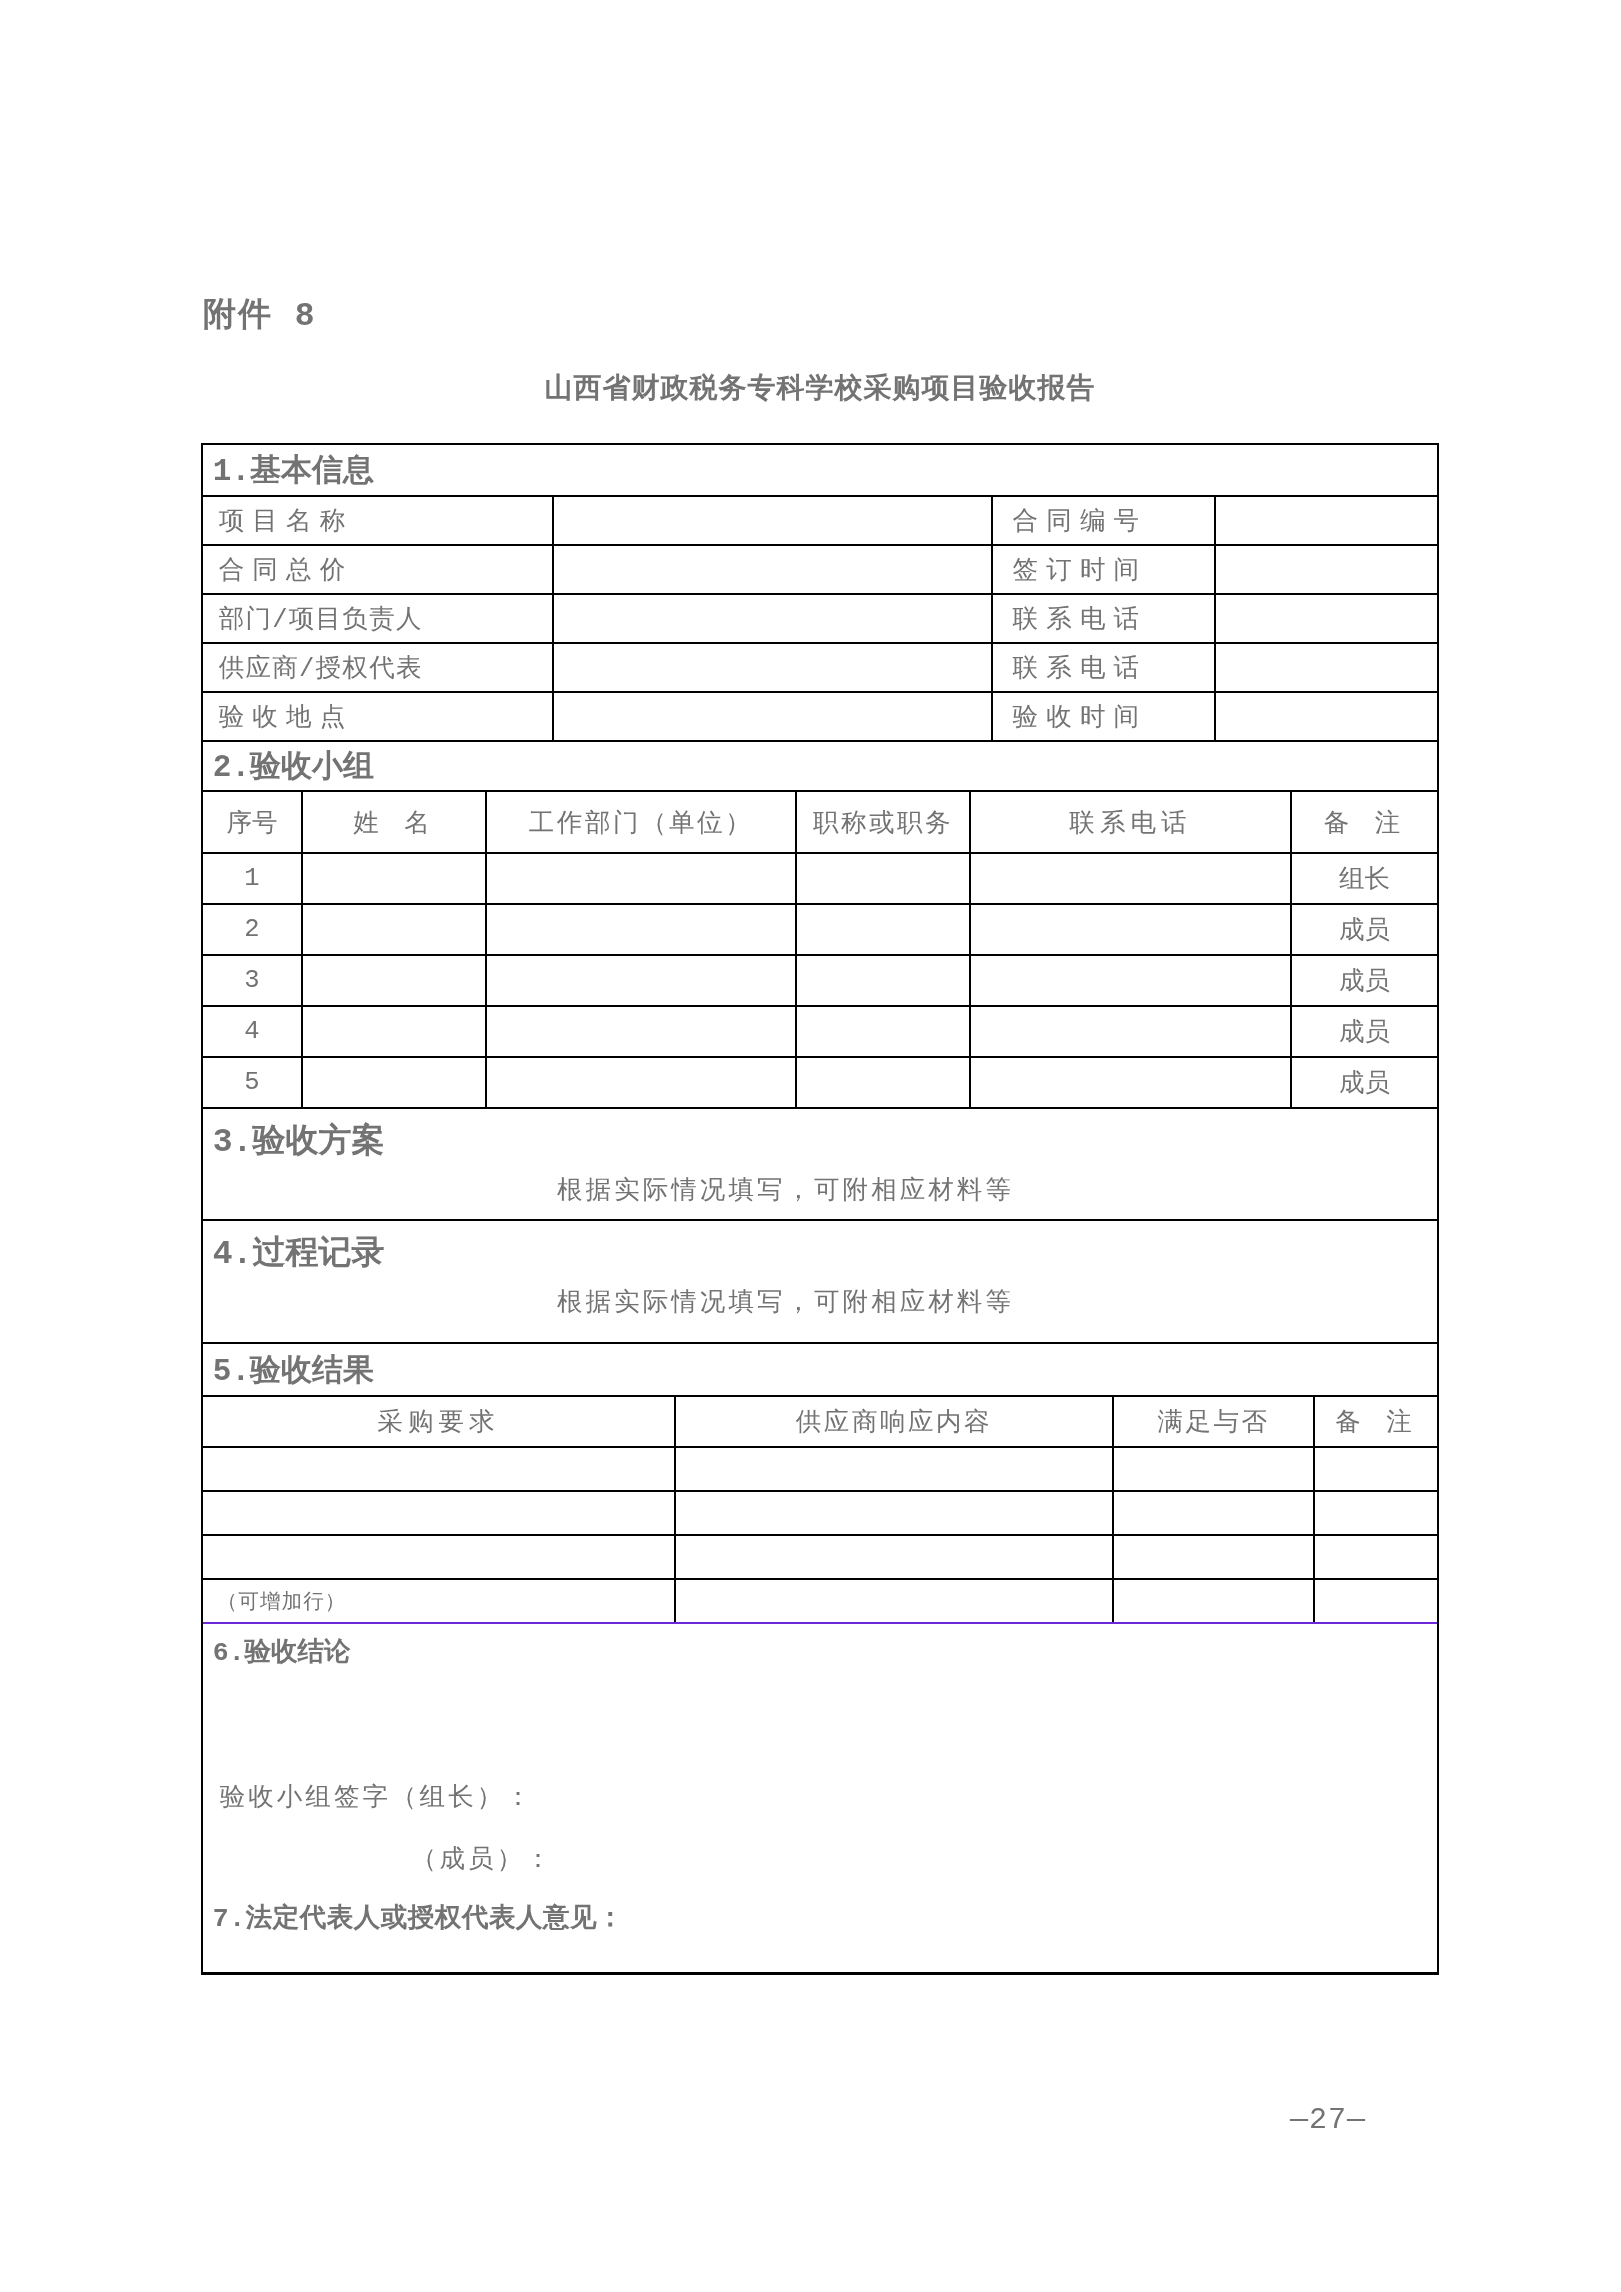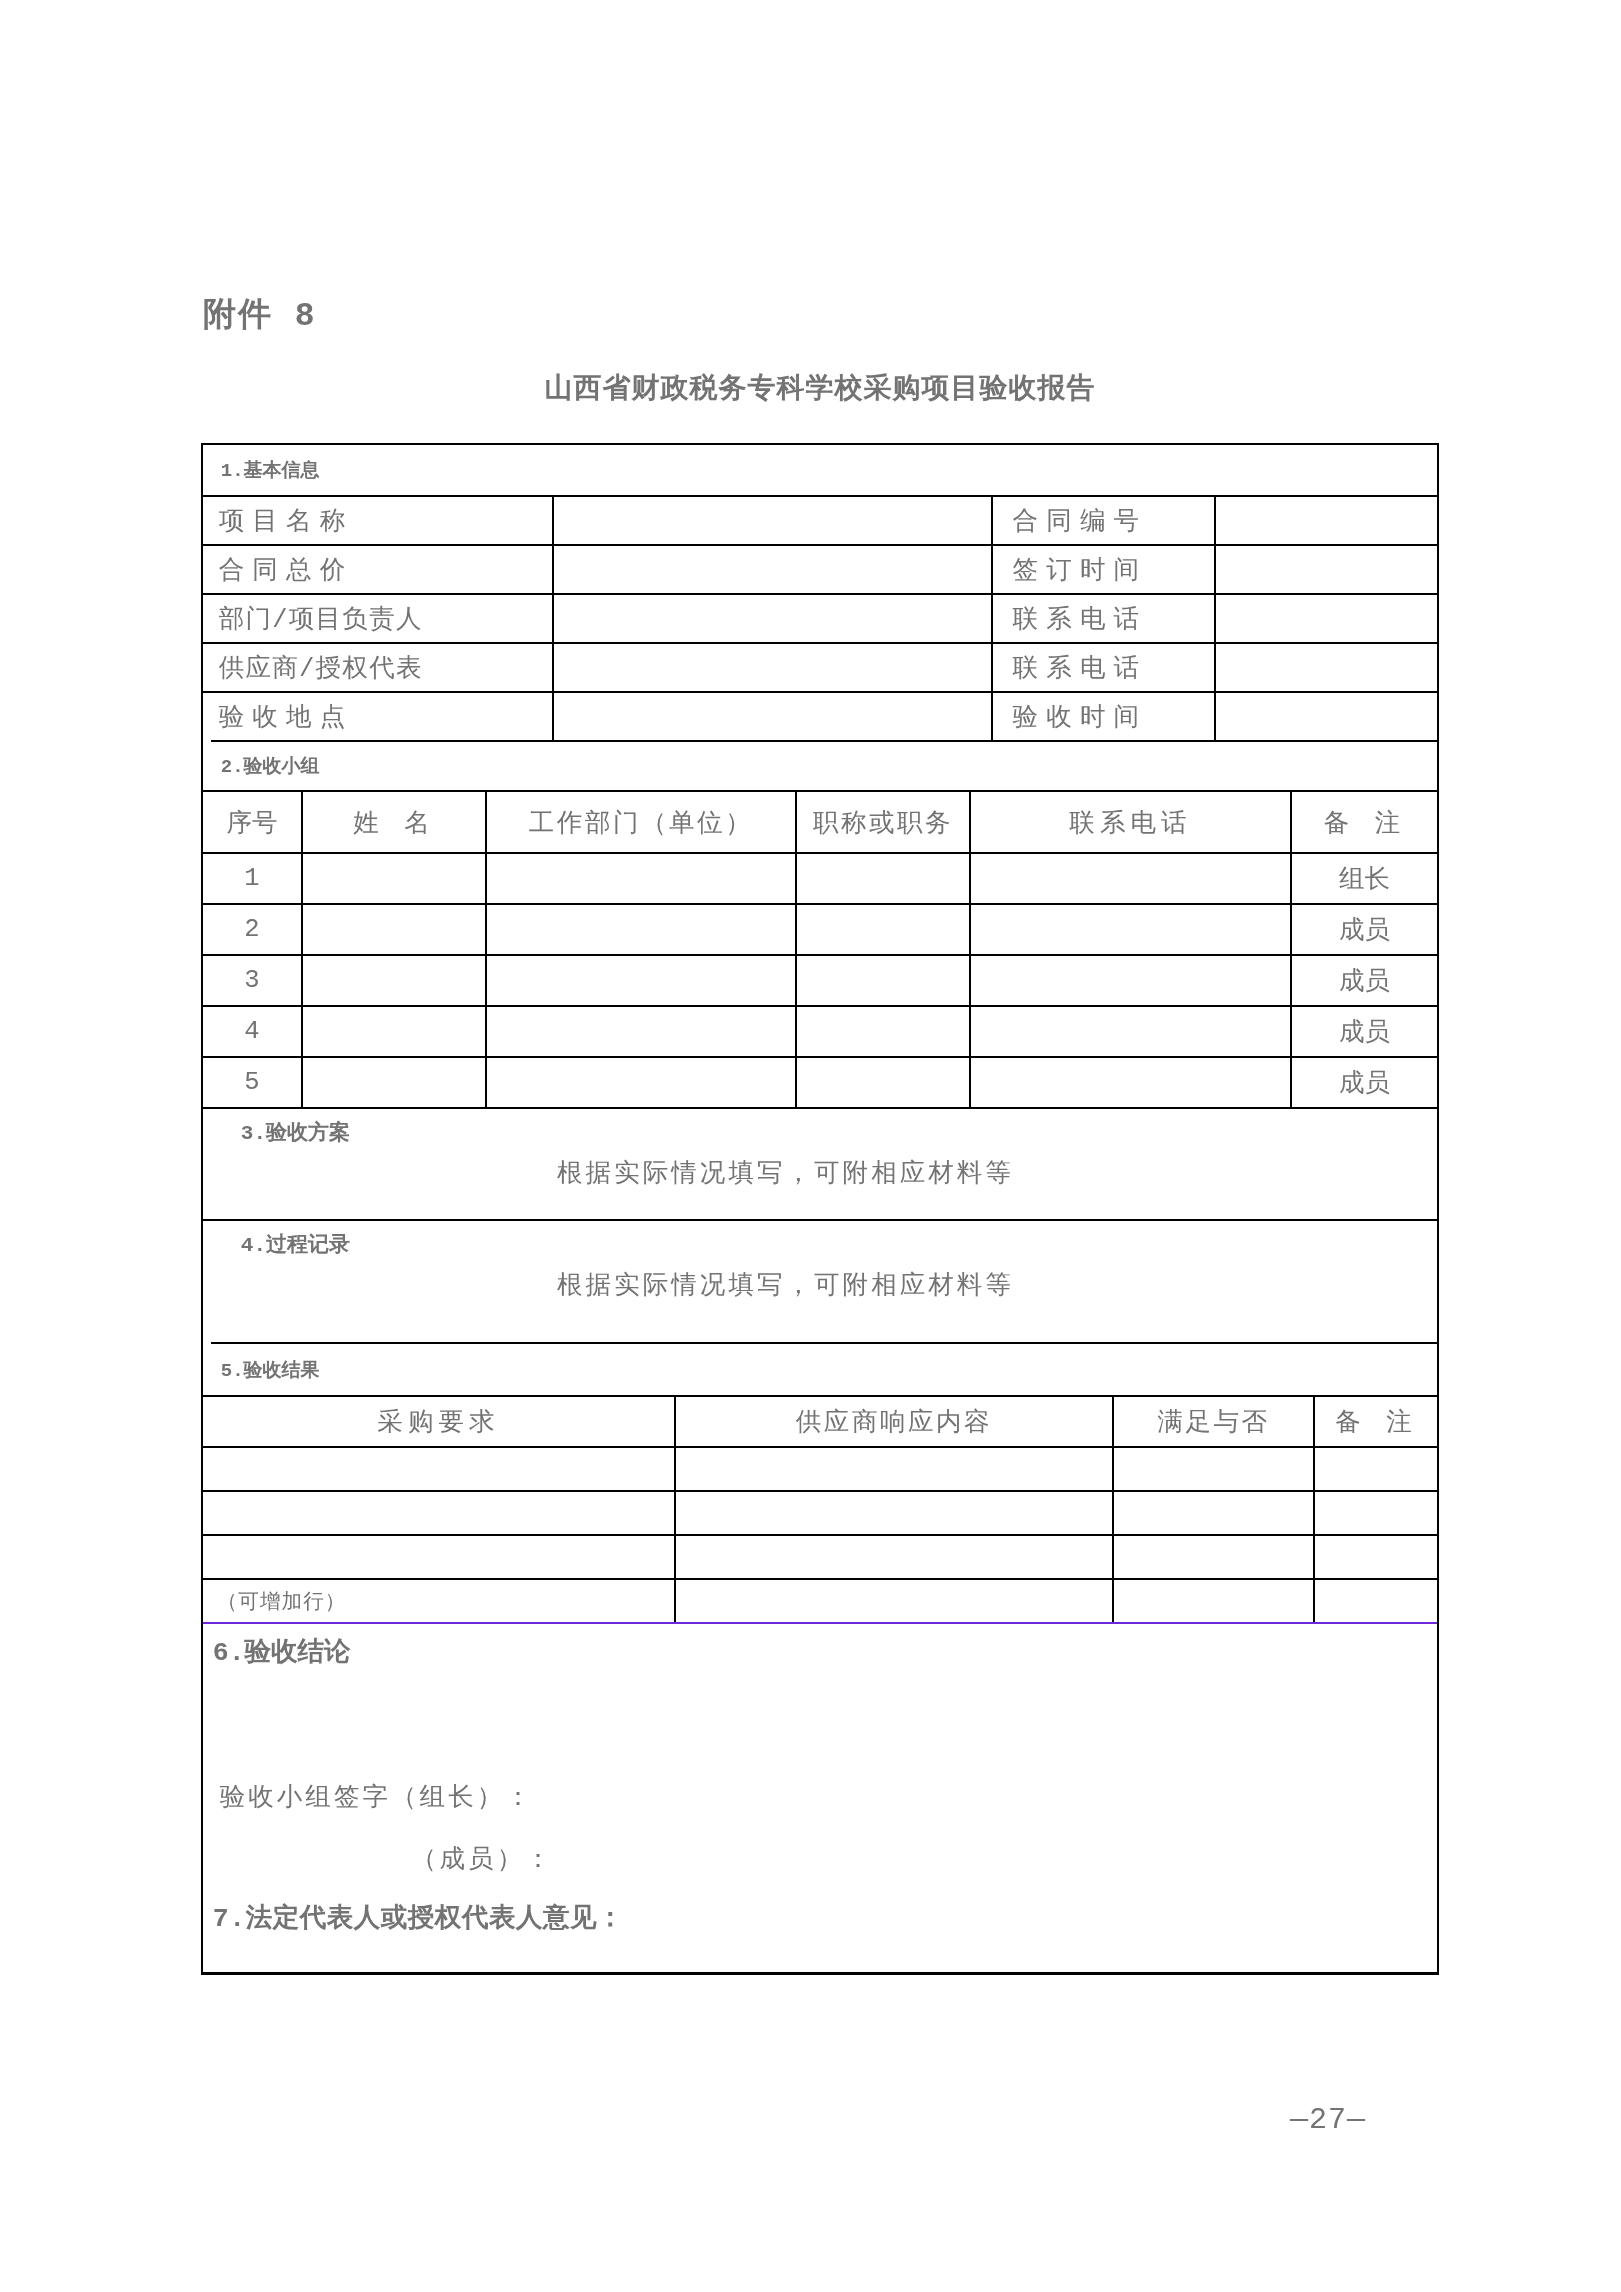--- a/index.html
+++ b/index.html
@@ -33,22 +33,22 @@
   .cell {
     box-sizing:border-box; border-left:2px solid #000;
     display:flex; align-items:center; overflow:hidden;
   }
   .cell:first-child { border-left:none; }
   .center { justify-content:center; text-align:center; }
   .body-txt { font-size:25.5px; }
   
   .sec-hdr {
     height:50px; align-items:center;
-    font-size:19px; font-weight:bold; padding-left:9.8px;
-    display:flex; box-sizing:border-box; border-top:2px solid #000;margin-left:8px;
+    font-size:31px; font-weight:bold; padding-left:9.8px;
+    display:flex; box-sizing:border-box; border-top:2px solid #000;
   }
   
   .h-info { height:49px; }
   .c-lab1 { width:349px; padding-left:15.7px; }
   .c-val1 { width:439px; }
   .c-lab2 { width:223px; padding-left:19.6px; }
   .c-val2 { flex:1; }
   .ls4 { letter-spacing:0.32em; }
   .ls-sm { letter-spacing:0.05em; }
   
@@ -58,21 +58,21 @@
   .c-name { width:184px; }
   .c-dept { width:310px; }
   .c-title { width:174px; }
   .c-phone { width:321px; }
   .c-remark { flex:1; }
   .ls2 { letter-spacing:0.2em; }
   .ls1 { letter-spacing:0.1em; }
   
   .free-block { box-sizing:border-box; border-top:2px solid #000; position:relative; }
   .free-block .blk-hdr {
-    font-size:21px; font-weight:bold; padding:8.8px 0 0 9.8px;margin-left:28px;
+    font-size:33px; font-weight:bold; padding:8.8px 0 0 9.8px;
   }
   .free-note {
     margin-top:8.8px; text-align:center; padding-right:69px;
     font-size:25.5px; letter-spacing:0.12em;
   }
   .blk-s3 { height:112px; }
   .blk-s4 { height:123px; }
   
   .h-reshead { height:51px; }
   .h-res { height:44px; }

